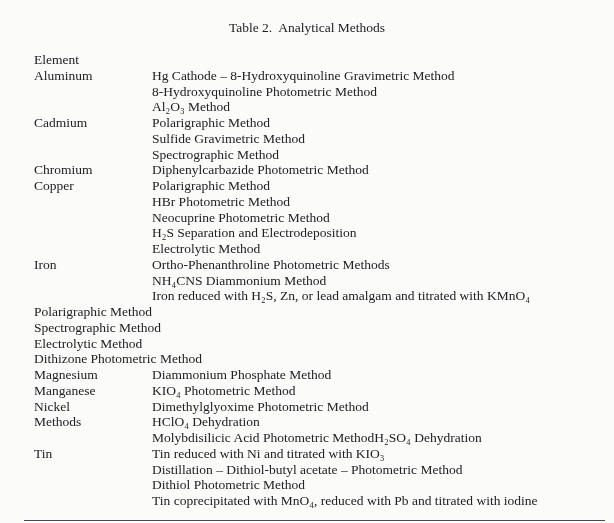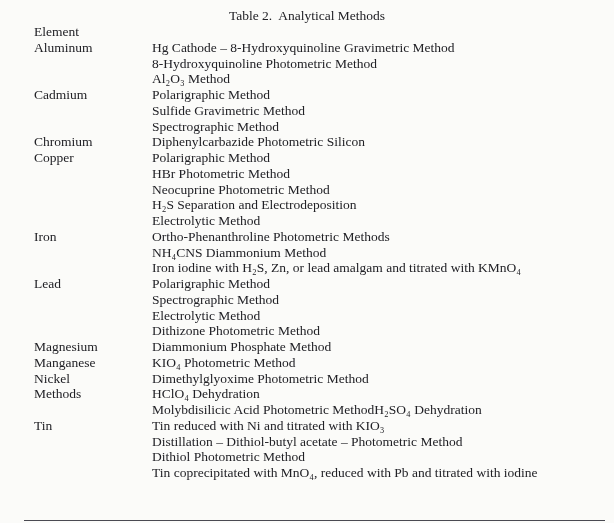--- a/index.html
+++ b/index.html
@@ -12,27 +12,28 @@
     width:614px;height:523px;overflow:hidden;
     background:var(--bg-color);
     font-family:"Liberation Serif","DejaVu Serif",serif;
     color:var(--text-color);
     position:relative;
   }
   .page{
     position:absolute;inset:0;
   }
   .title{
-    margin-top:8px;
+    margin-top:20px;
     text-align:center;
     font-size:13.5px;
     line-height:16px;
     white-space:pre;
   }
   .table{
+    margin-top:16px;
     margin-left:34px;
     margin-right:10px;
     font-size:13.5px;
   }
   .header-row,.group-row{
     display:flex;
     align-items:flex-start;
   }
   .col-element{
     width:118px;
@@ -79,43 +80,42 @@
           <div class="col-element">Cadmium</div>
           <div class="col-methods">
             <div class="method-line">Polarigraphic Method</div>
             <div class="method-line">Sulfide Gravimetric Method</div>
             <div class="method-line">Spectrographic Method</div>
           </div>
         </div>
         <div class="group-row">
           <div class="col-element">Chromium</div>
           <div class="col-methods">
-            <div class="method-line">Diphenylcarbazide Photometric Silicon</div>
+            <div class="method-line">Diphenylcarbazide Photometric Method</div>
           </div>
         </div>
         <div class="group-row">
           <div class="col-element">Copper</div>
           <div class="col-methods">
             <div class="method-line">Polarigraphic Method</div>
             <div class="method-line">HBr Photometric Method</div>
             <div class="method-line">Neocuprine Photometric Method</div>
             <div class="method-line">H₂S Separation and Electrodeposition</div>
             <div class="method-line">Electrolytic Method</div>
           </div>
         </div>
         <div class="group-row">
           <div class="col-element">Iron</div>
           <div class="col-methods">
             <div class="method-line">Ortho-Phenanthroline Photometric Methods</div>
             <div class="method-line">NH₄CNS Diammonium Method</div>
-            <div class="method-line">Iron iodine with H₂S, Zn, or lead amalgam and titrated with KMnO₄</div>
+            <div class="method-line">Iron reduced with H₂S, Zn, or lead amalgam and titrated with KMnO₄</div>
           </div>
         </div>
         <div class="group-row">
-          <div class="col-element">Lead</div>
           <div class="col-methods">
             <div class="method-line">Polarigraphic Method</div>
             <div class="method-line">Spectrographic Method</div>
             <div class="method-line">Electrolytic Method</div>
             <div class="method-line">Dithizone Photometric Method</div>
           </div>
         </div>
         <div class="group-row">
           <div class="col-element">Magnesium</div>
           <div class="col-methods">

